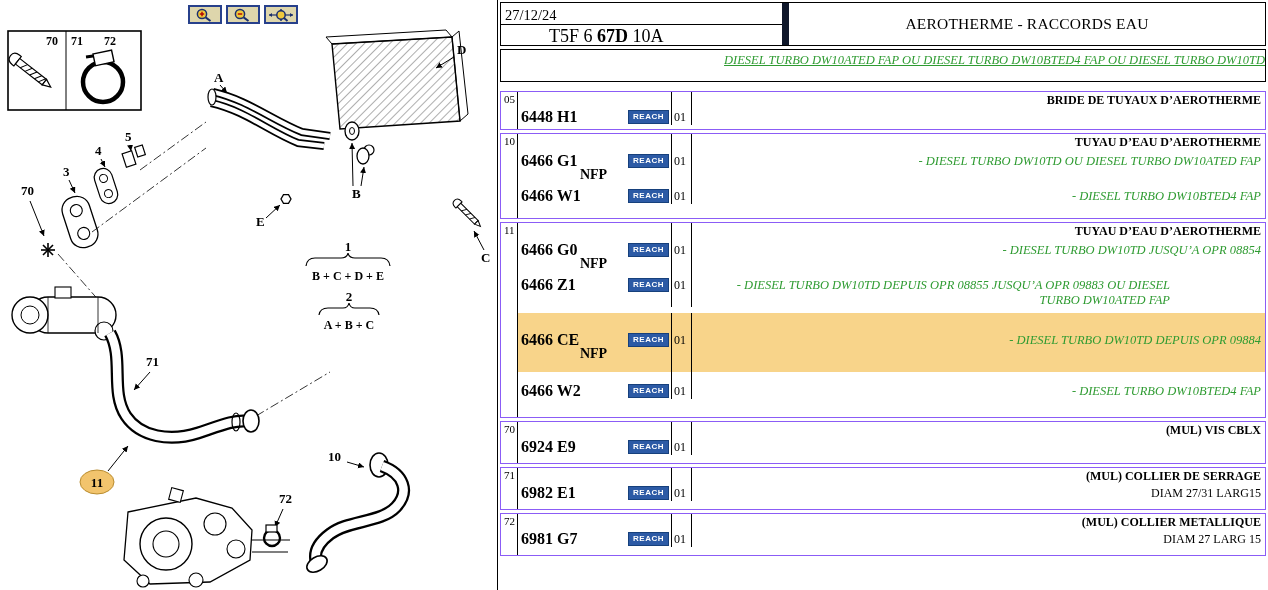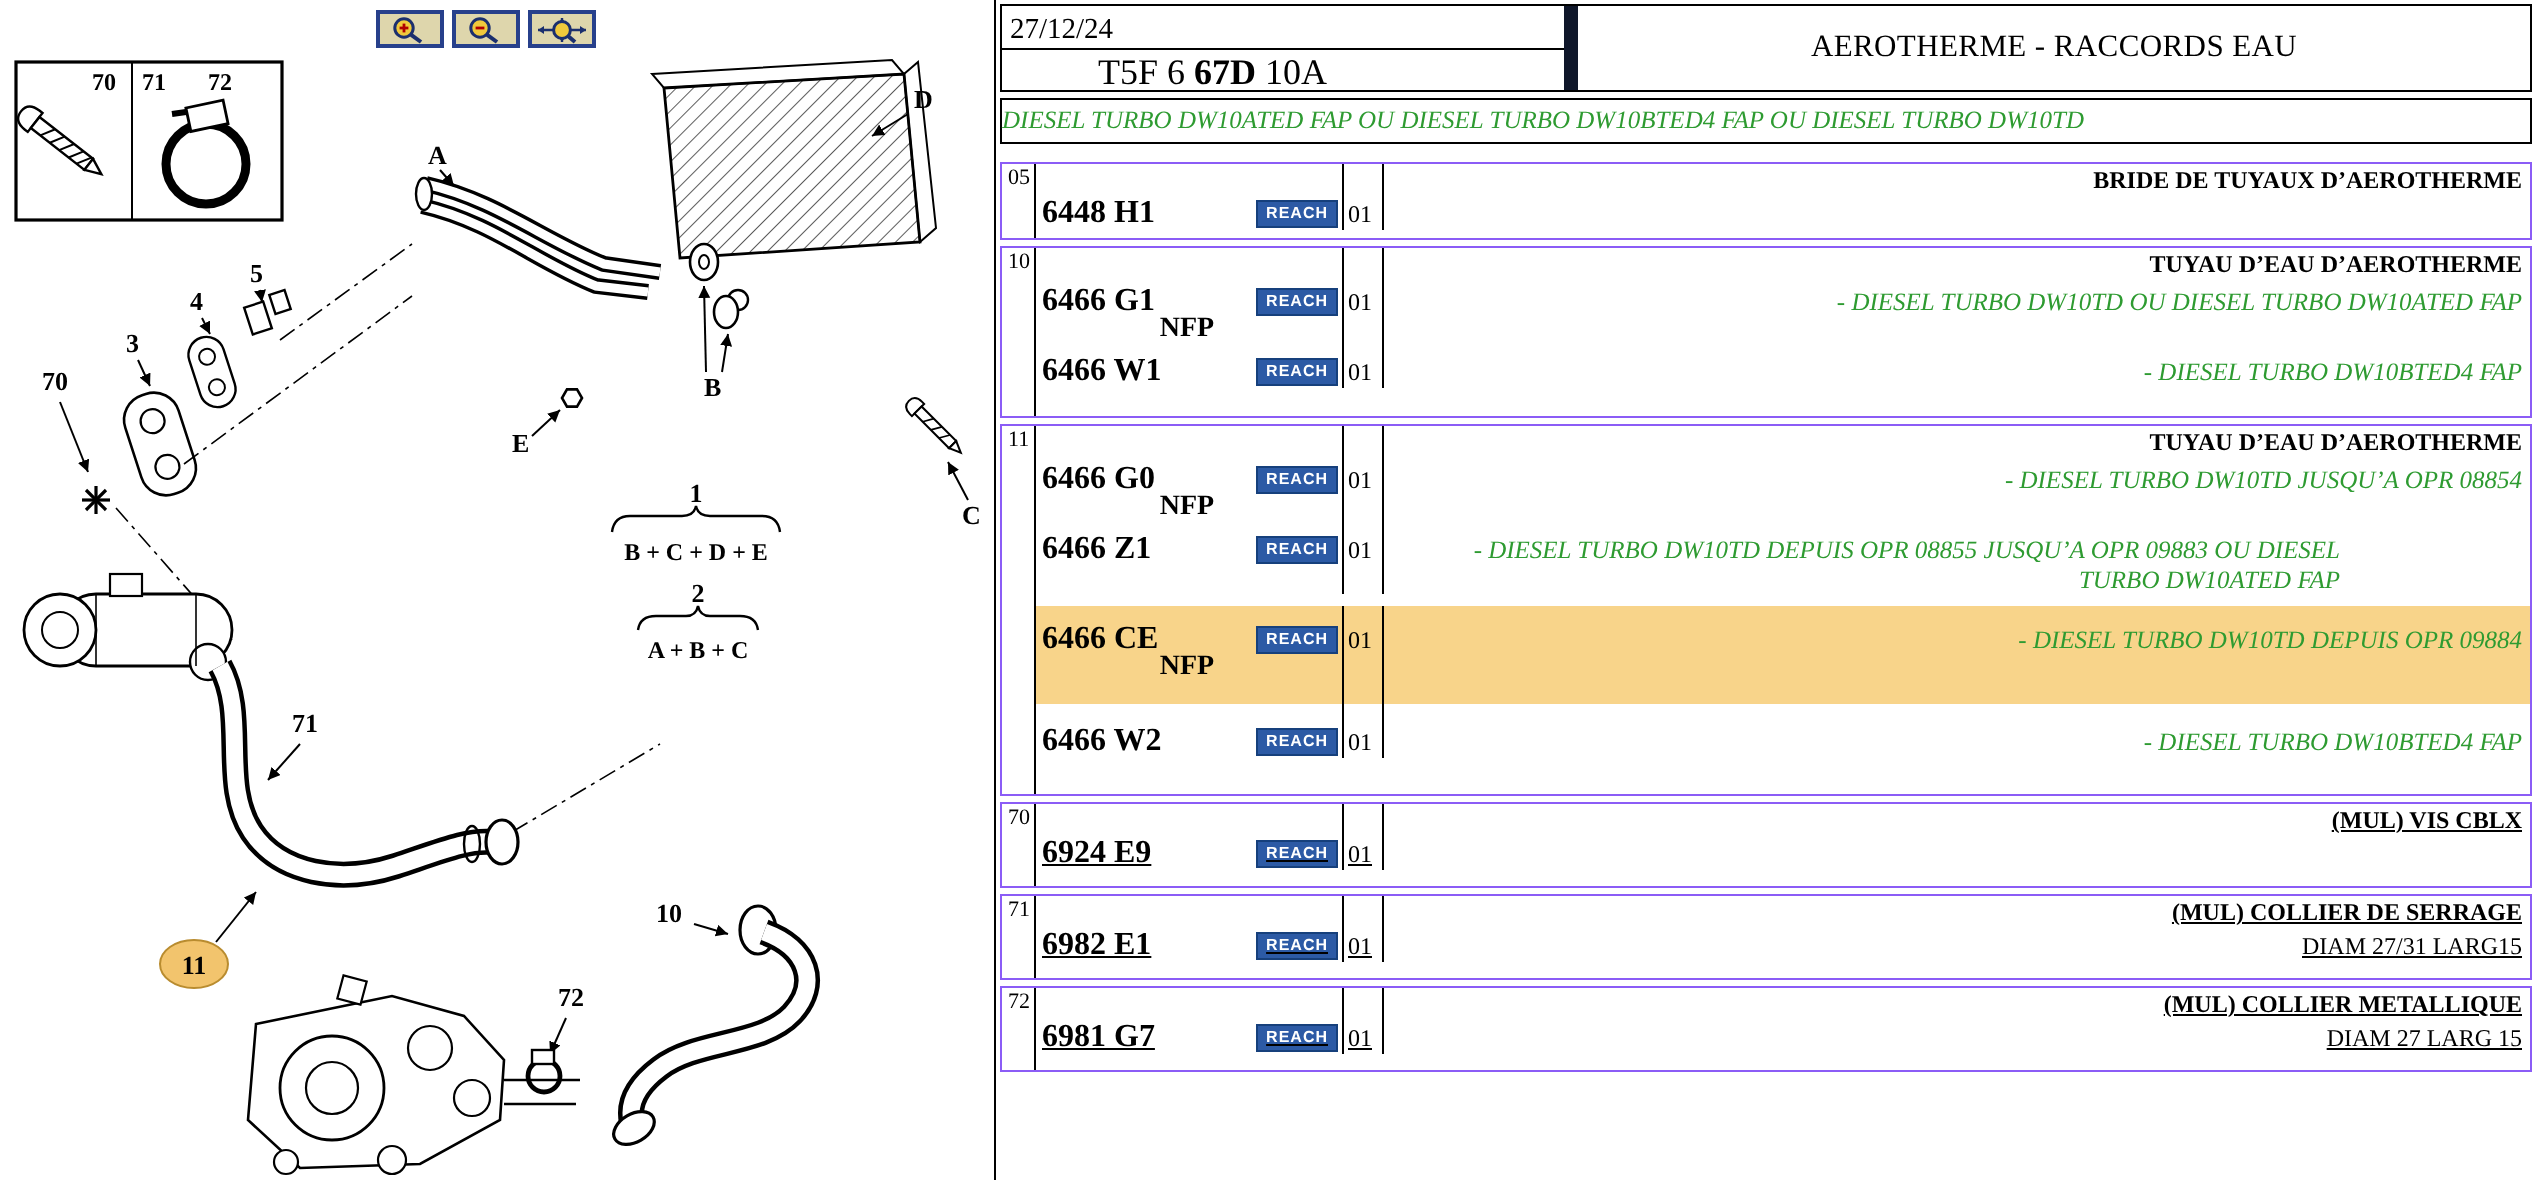--- a/index.html
+++ b/index.html
@@ -28,52 +28,52 @@
   .right-panel {
     position:absolute; left:497px; top:0; width:771px; height:590px;
     border-left:1px solid #000; background:#fff; padding:2px 2px 0 2px;
   }
   .hdr { border:1px solid #000; height:44px; display:flex; }
   .hdr-left { width:288px; border-right:7px solid #0f172a; display:flex; flex-direction:column; }
   .hdr-date { height:26px; border-bottom:1px solid #000; font-size:14.5px; padding:4px 0 0 4px; }
   .hdr-ref  { font-size:18px; padding:1px 0 0 4px;margin-left:44px; }
   .hdr-title { flex:1; display:flex; align-items:center; justify-content:center; font-size:15.5px; letter-spacing:0.2px; }
   .subtitle {
-    margin-top:3px; border:1px solid #000; height:23px; line-height:21px;
-    text-align:left; color:#2e9b31; font-style:italic; font-size:12.5px;
+    margin-top:3px; border:1px solid #000; height:33px; line-height:21px;
+    text-align:right; color:#2e9b31; font-style:italic; font-size:12.5px;text-decoration:underline;
   }
   .groups { margin-top:9px; }
   .grp { border:1px solid #8b5cf6; margin-bottom:3px; position:relative; background:#fff; }
   .grp-index { position:absolute; left:3px; top:1px; font-size:11px; }
   .grp-body {
     margin-left:16px; border-left:1px solid #000;
     display:grid; grid-template-columns:154px 20px 1fr; padding-bottom:4px;
   }
-  .pb8  { padding-bottom:8px;text-decoration:underline; }
+  .pb8  { padding-bottom:8px; }
   .pb14 { padding-bottom:14px; }
   .pb18 { padding-bottom:18px; }
   .c-part { border-right:1px solid #000; padding-left:3px; padding-right:2px; }
   .c-qty  { border-right:1px solid #000; padding-left:2px; font-size:12px; line-height:15px; }
   .c-desc { padding-left:5px; padding-right:4px;text-align:right; }
   .t-title { font-weight:bold; font-size:12px; line-height:15px; padding-top:1px; }
   .t-plain { font-size:12px; line-height:15px; }
   .t-green { color:#2e9b31; font-style:italic; font-size:12.5px; line-height:14.5px; }
   .cap { max-width:482px; }
   .part-line { display:flex; justify-content:space-between; align-items:flex-start; line-height:14px; }
   .part-num { font-weight:bold; font-size:16px; white-space:nowrap; }
   .reach-badge {
     background:#2c5aa5; border:1px solid #16407c; color:#fff;
     font-family:"Liberation Sans","DejaVu Sans",sans-serif; font-size:8px; font-weight:bold;
     letter-spacing:0.5px; padding:2px 4px; line-height:1; display:inline-block; cursor:pointer;
   }
   .nfp { display:block; text-align:center; font-weight:bold; font-size:14px; line-height:13px; padding-right:3px; }
   .pt2 { padding-top:2px; } .pt4 { padding-top:4px; }
   .pt8 { padding-top:8px; } .pt12 { padding-top:12px; }
   .mt6 { margin-top:6px; }
-  .hl { background:#f8d48a; padding-top:10px; padding-bottom:12px; }
+  .hl { background:#f8d48a; padding-top:20px; padding-bottom:12px; }
 </style>
 </head>
 <body>
 
 <div class="left-panel">
 
   <div class="toolbar">
     <button class="tb-btn">
       <svg width="24" height="14" viewBox="0 0 24 14">
         <circle cx="9" cy="6" r="4.6" fill="#f0c93c" stroke="#1b2f6e" stroke-width="1.5"></circle>

